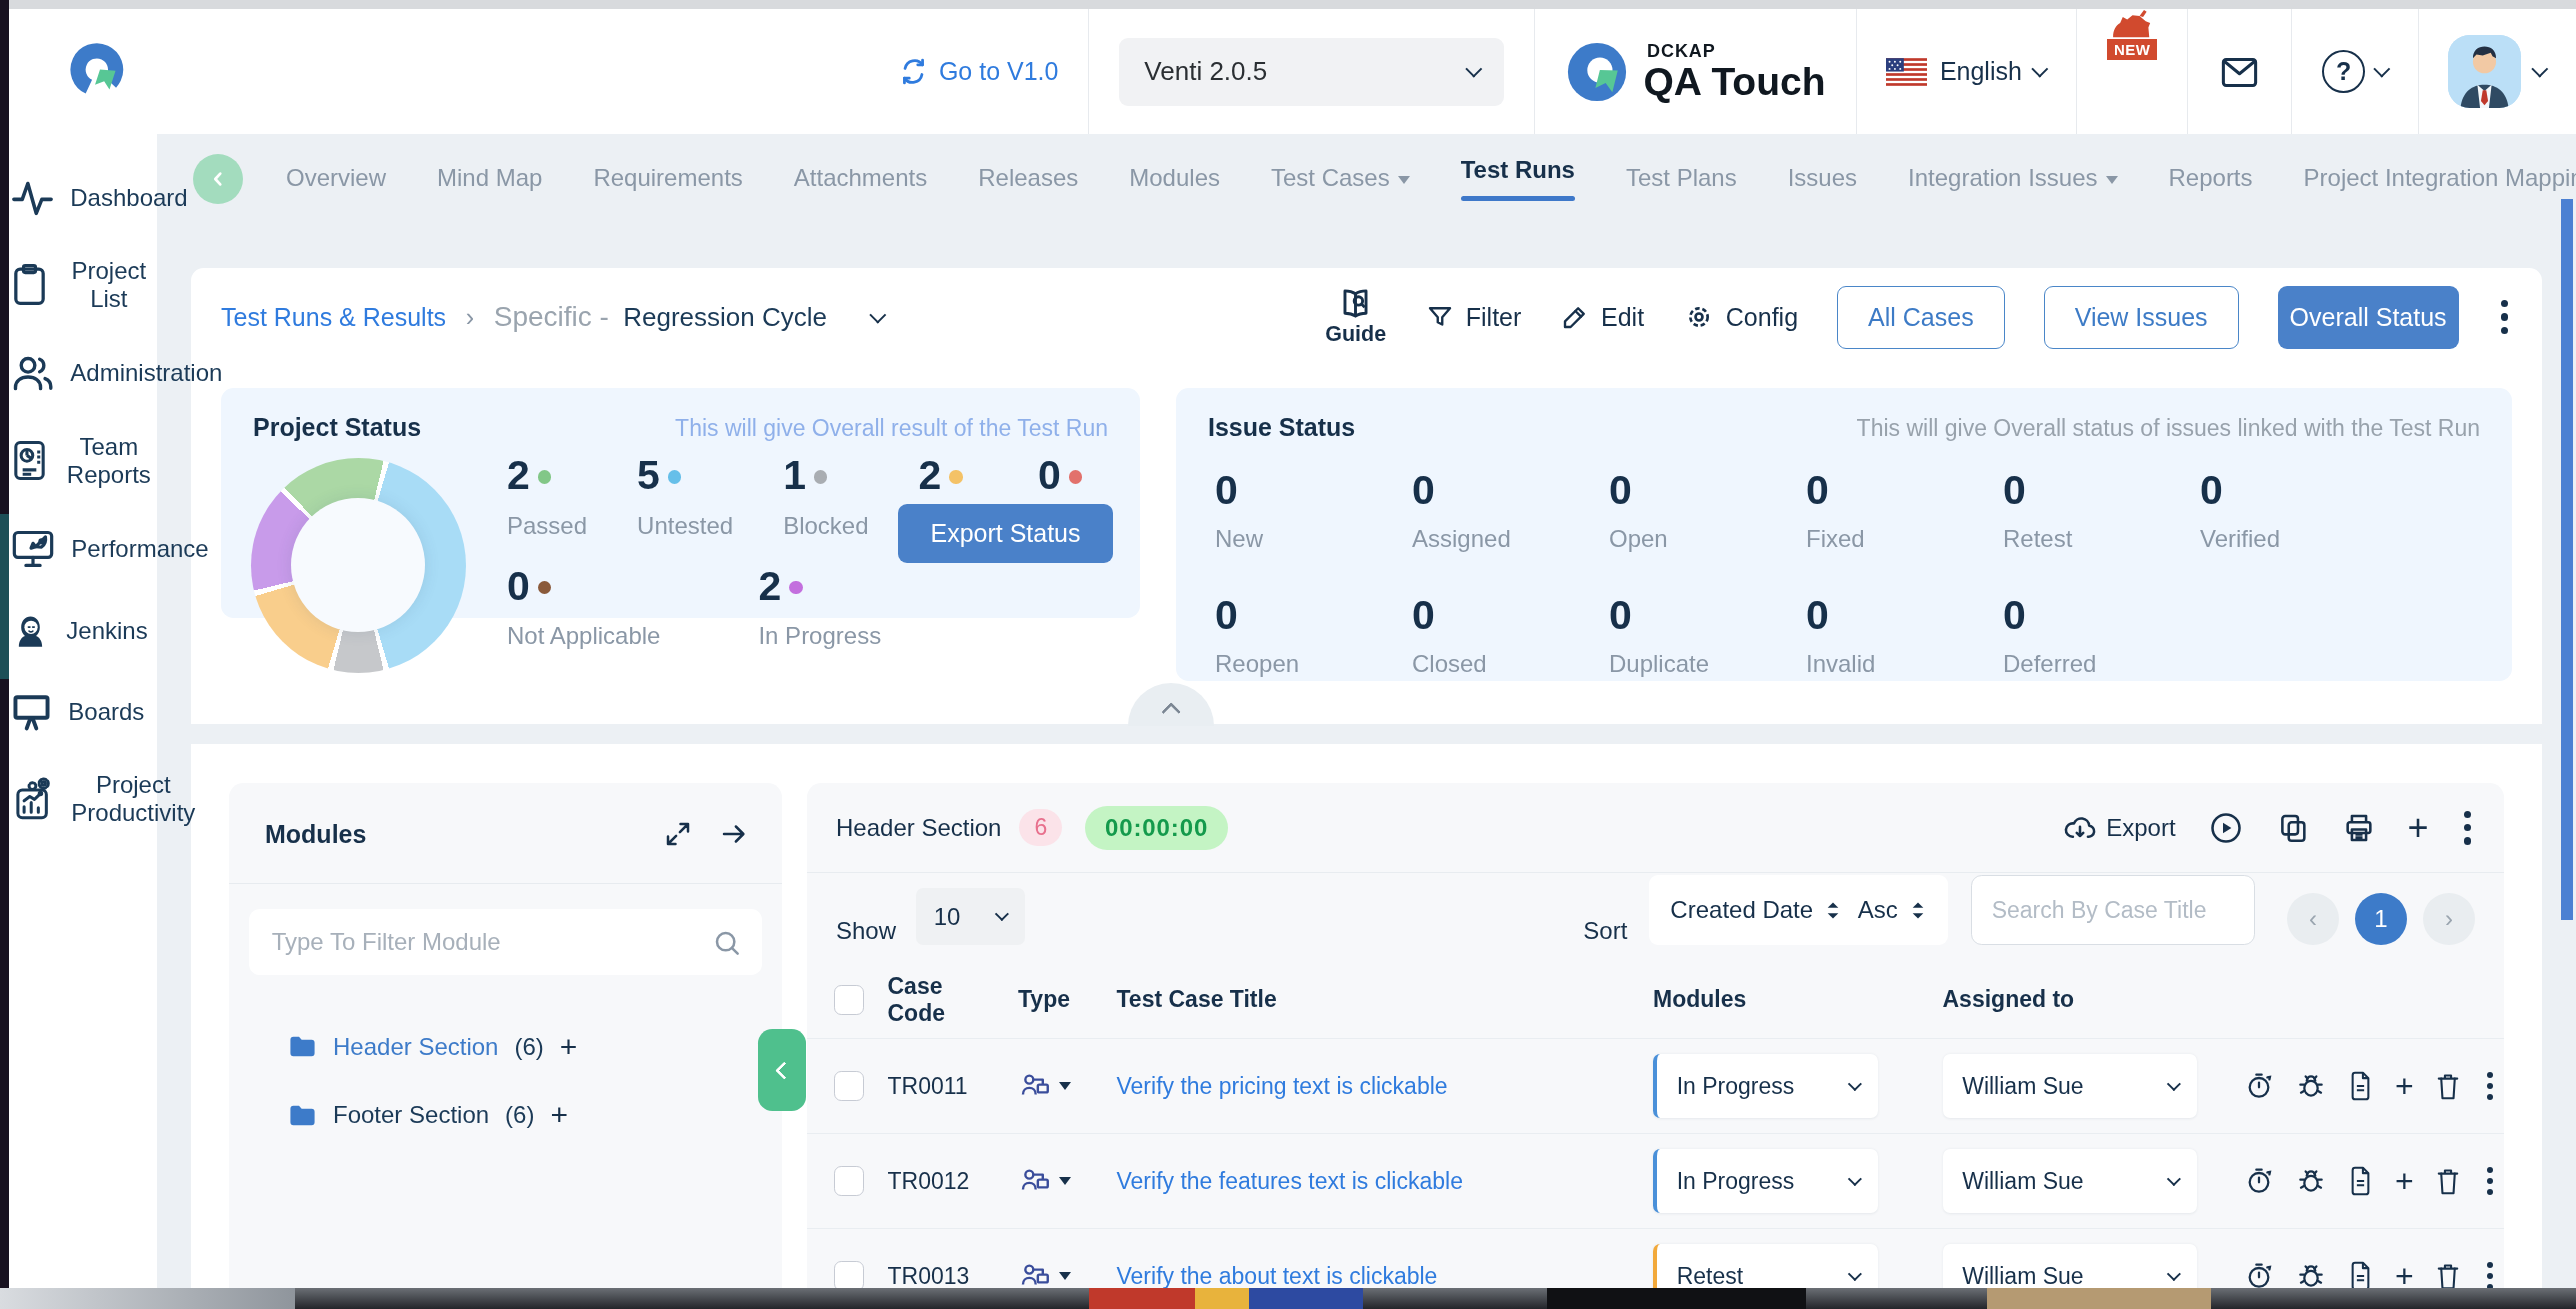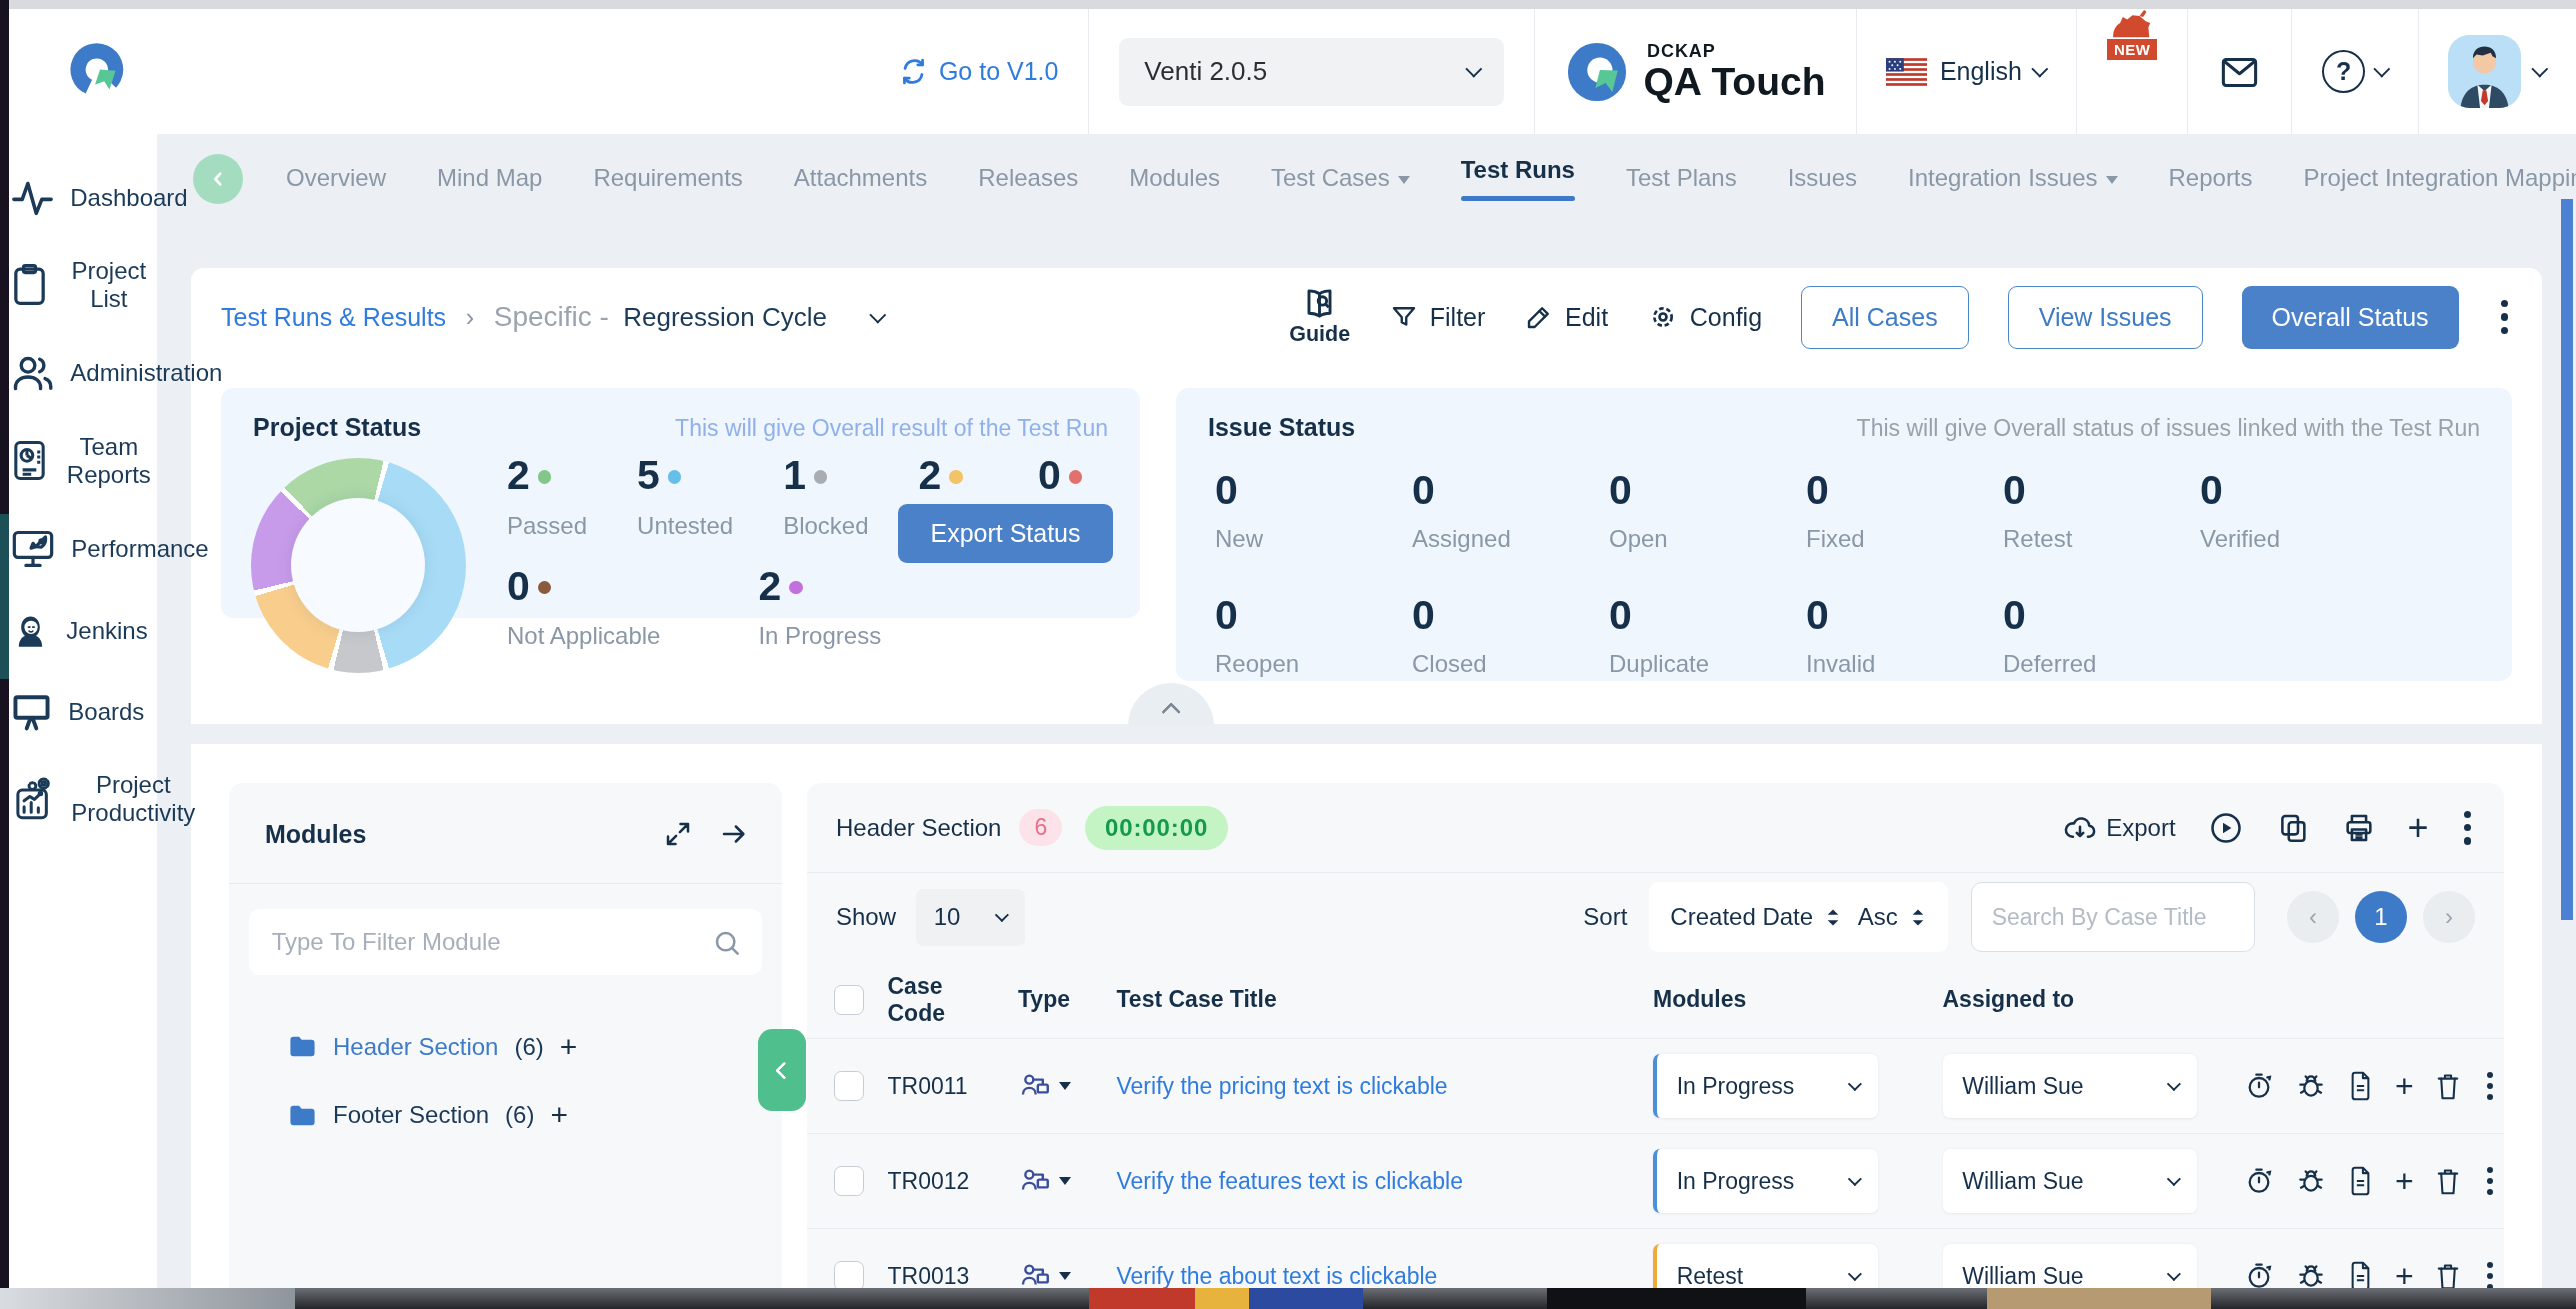--- a/index.html
+++ b/index.html
@@ -55,21 +55,21 @@
   .crumb { display:flex; align-items:center; gap:19.7px; }
   .crumb-root { color:#2F7BDE; font-size:25px; cursor:pointer; }
   .crumb-sep { color:#8A97A6; font-size:25px; }
   .crumb-mode { color:#9AA4AE; font-size:28px; }
   .crumb-cur { color:#1B3A57; font-size:26px; margin-left:-5.4px; }
   .crumb .chev { margin-left:25px; }
   .tool-right { margin-left:auto; display:flex; align-items:center; gap:39px; }
   .tool-item { display:flex; align-items:center; gap:10.7px; font-size:25px; color:#17304A; cursor:pointer; }
   .guide-btn { display:flex; flex-direction:column; align-items:center; gap:1.8px; font-size:21.5px; font-weight:700; color:#17304A; cursor:pointer; }
   .btn-outline { border:1.8px solid #4A86C8; color:#3D7BC6; background:#fff; font-size:25px; border-radius:9px; padding:0 30px; height:63px; display:flex; align-items:center; cursor:pointer; font-family:inherit; }
-  .btn-solid { background:#4A81C9; color:#fff; border:none; font-size:25px; border-radius:9px; padding:0 30px; height:63px; display:flex; align-items:center; cursor:pointer; font-family:inherit; }
+  .btn-solid { background:#4A81C9; color:#fff; border:none; font-size:25px; border-radius:9px; padding:0 12px; height:63px; display:flex; align-items:center; cursor:pointer; font-family:inherit; }
   .kebab { display:flex; flex-direction:column; gap:6.3px; cursor:pointer; padding:3.6px; }
   .kebab i { width:7.2px; height:7.2px; border-radius:50%; background:#17304A; }
 
   
   .status-row { display:flex; gap:36px; margin-top:22.4px; }
   .pcard { width:919px; height:230px; background:#EFF6FE; border-radius:12.5px; position:relative; flex:none; }
   .icard { flex:1; height:293px; background:#EFF6FE; border-radius:12.5px; position:relative; }
   .card-title { position:absolute; left:32px; top:25px; font-size:25px; font-weight:700; color:#17304A; }
   .hint-blue { position:absolute; right:32px; top:27px; font-size:23px; color:#8FB0EA; }
   .hint-gray { position:absolute; right:32px; top:27px; font-size:23px; color:#98A2AC; }
@@ -114,21 +114,21 @@
 
   .case-panel { flex:1; background:#F7F8FA; border-radius:14.3px; display:flex; flex-direction:column; }
   .cp-toolbar { height:89px; display:flex; align-items:center; padding:0 29px; }
   .cp-title { font-size:24px; color:#17304A; }
   .badge-pink { margin-left:18px; background:#FBE3E9; color:#E8708D; font-size:23px; padding:5.4px 15px; border-radius:894px; }
   .timer-pill { margin-left:23px; background:#C4F4C4; color:#149A4C; font-size:24px; font-weight:700; letter-spacing:0.9px; padding:8px 19.7px; border-radius:894px; }
   .cp-actions { margin-left:auto; display:flex; align-items:center; gap:32px; }
   .cp-export { display:flex; align-items:center; gap:9px; font-size:24px; color:#17304A; cursor:pointer; }
   .plus-glyph { font-size:36px; font-weight:400; color:#17304A; line-height:1; cursor:pointer; }
 
-  .cp-showrow { border-top:0.9px solid #E8ECF0; height:89px; display:flex; align-items:center; padding:4px 29px; }
+  .cp-showrow { border-top:0.9px solid #E8ECF0; height:89px; display:flex; align-items:flex-end; padding:16px 29px; }
   .show-lbl { font-size:24px; color:#17304A; }
   .show-sel { margin-left:19.7px; width:109px; height:57px; background:#EFF1F3; border-radius:7.2px; display:flex; align-items:center; justify-content:space-between; padding:0 18px; font-size:24px; color:#17304A; cursor:pointer; }
   .sort-lbl { margin-left:auto; font-size:24px; color:#17304A; }
   .sort-box { margin-left:21.5px; height:70px; background:#fff; border-radius:9px; display:flex; align-items:center; gap:16px; padding:0 21.5px; font-size:24px; color:#17304A; }
   .sort-field, .sort-dir { display:flex; align-items:center; gap:10.7px; cursor:pointer; }
   .case-search { margin-left:23px; position:relative; }
   .case-search input { width:284px; height:70px; border:0.9px solid #D9DEE4; border-radius:10.7px; background:#fff; font-size:23px; font-family:inherit; color:#1B3A57; padding:0 19.7px; outline:none; }
   .case-search input::placeholder { color:#B3BCC6; }
   .pager { display:flex; align-items:center; gap:16px; margin-left:32px; }
   .pg { width:52px; height:52px; border-radius:50%; display:flex; align-items:center; justify-content:center; font-size:24px; cursor:pointer; }

